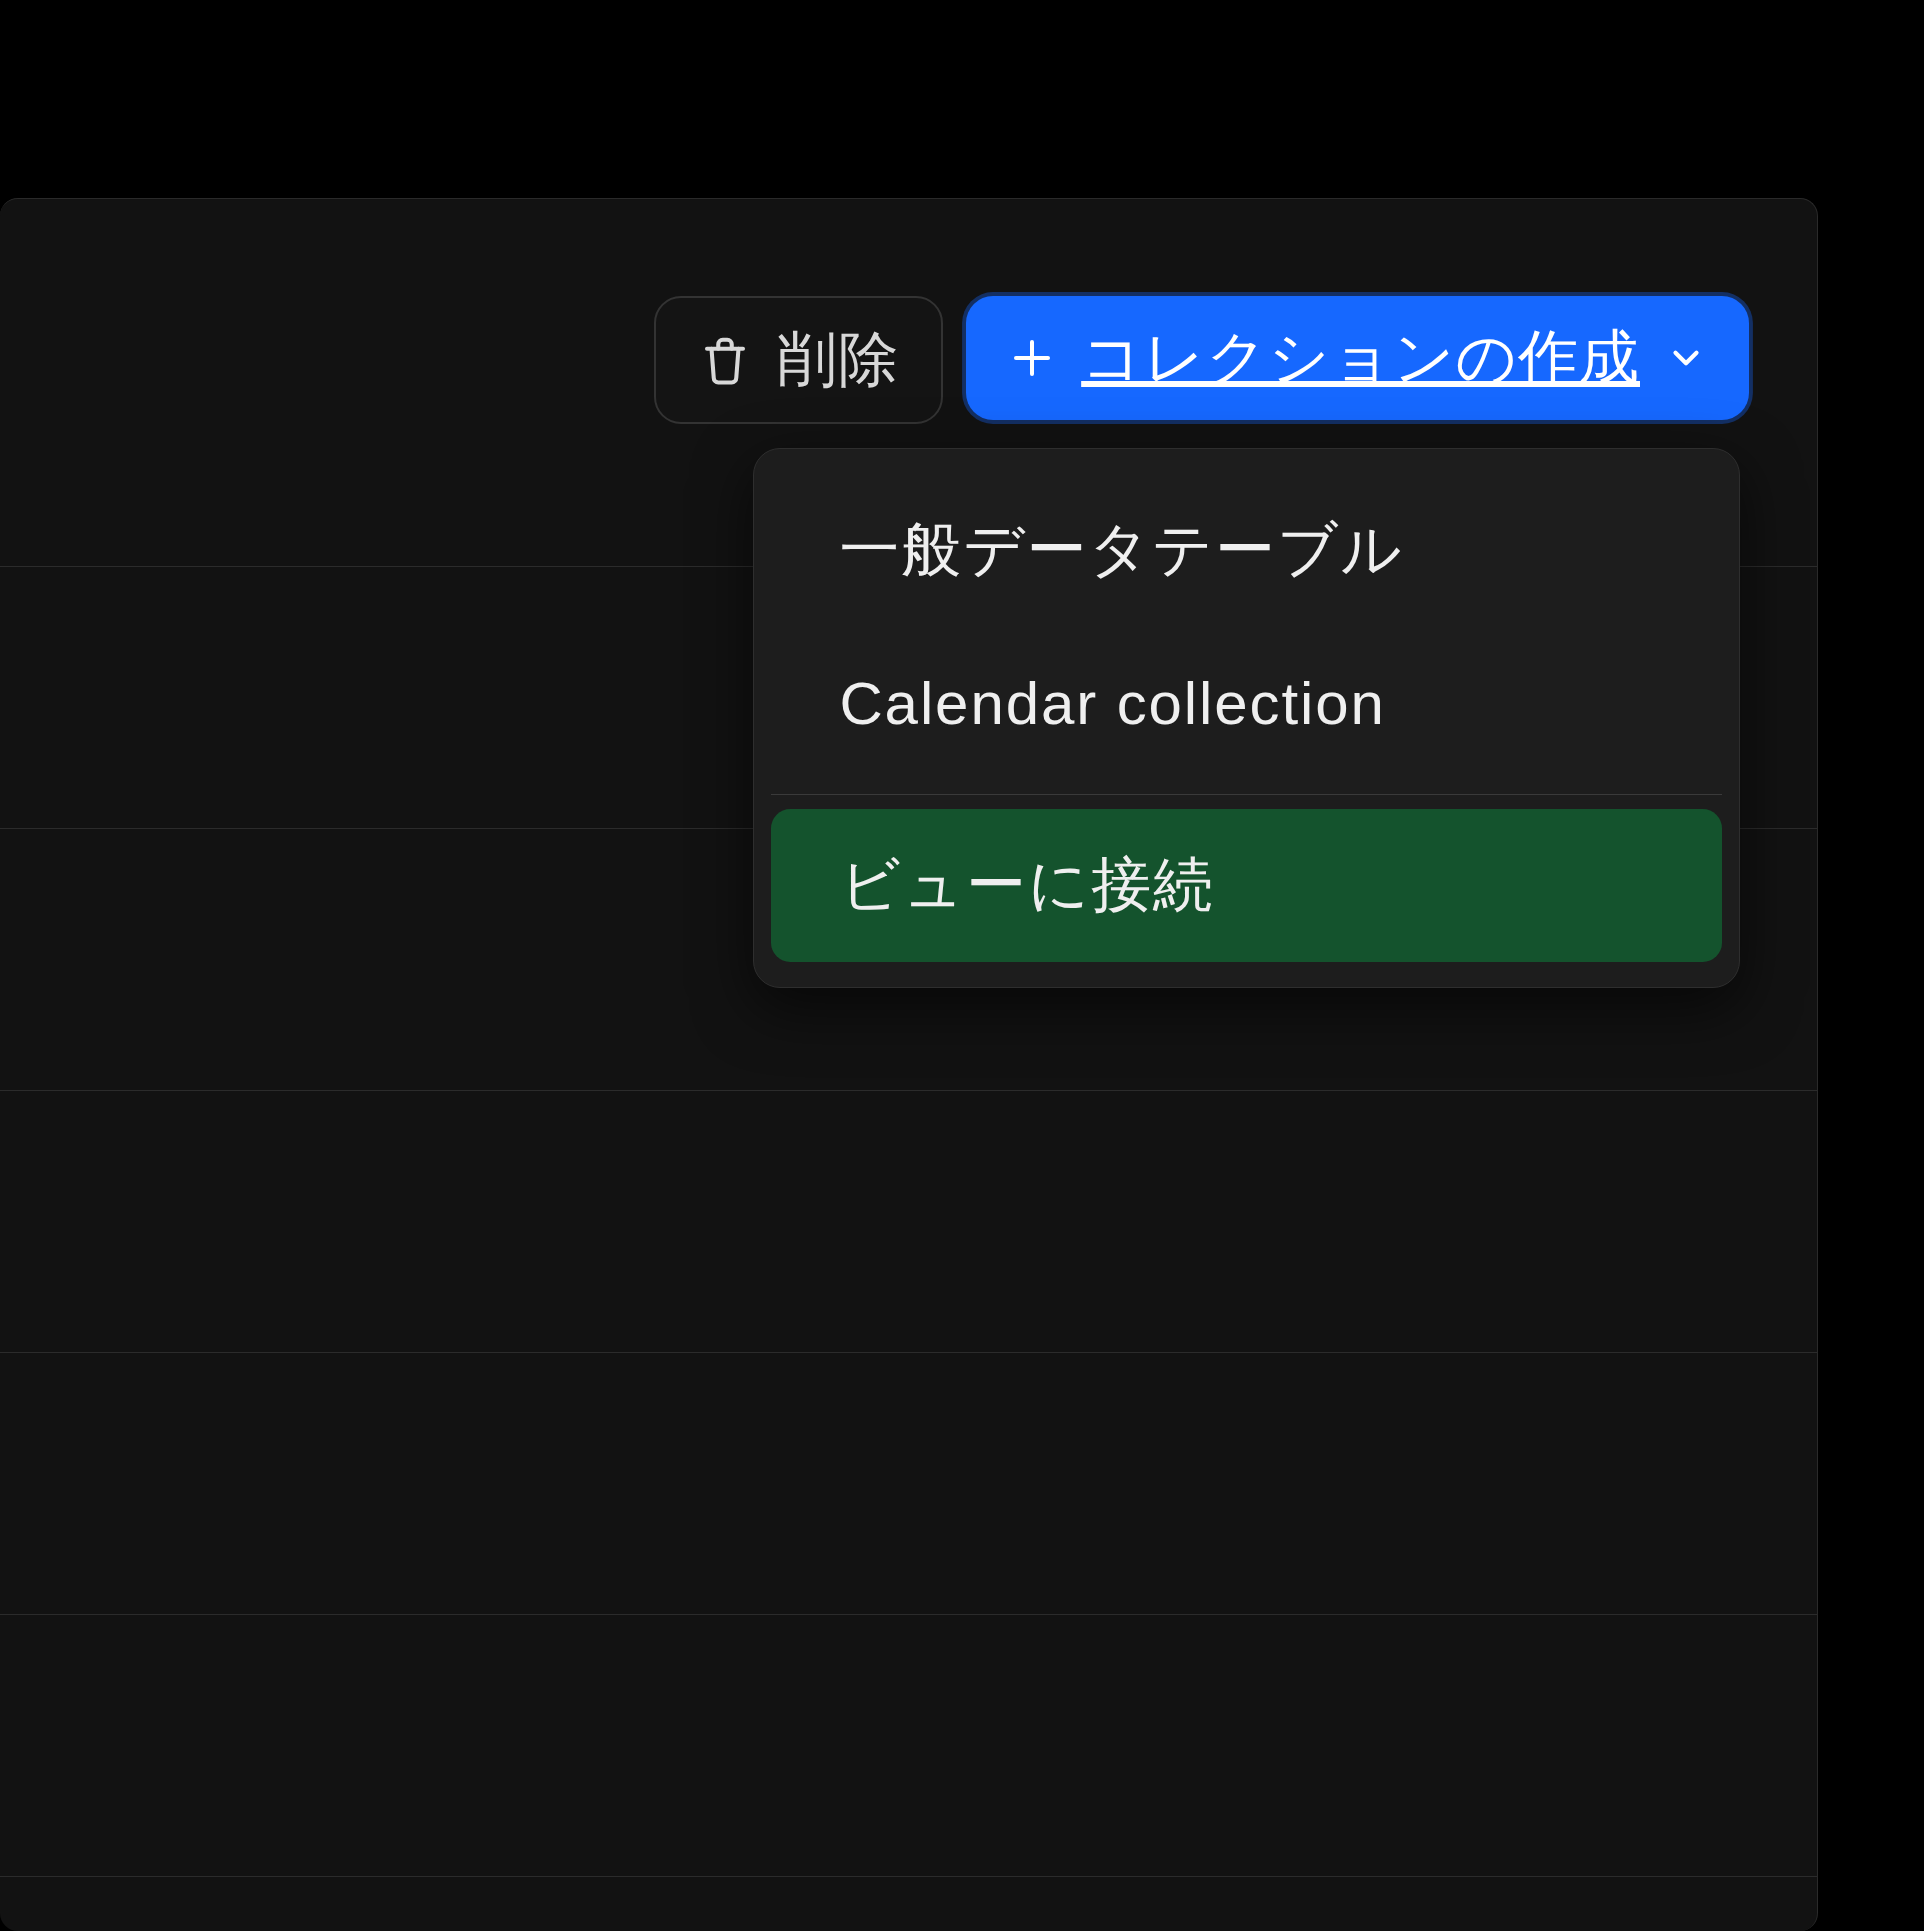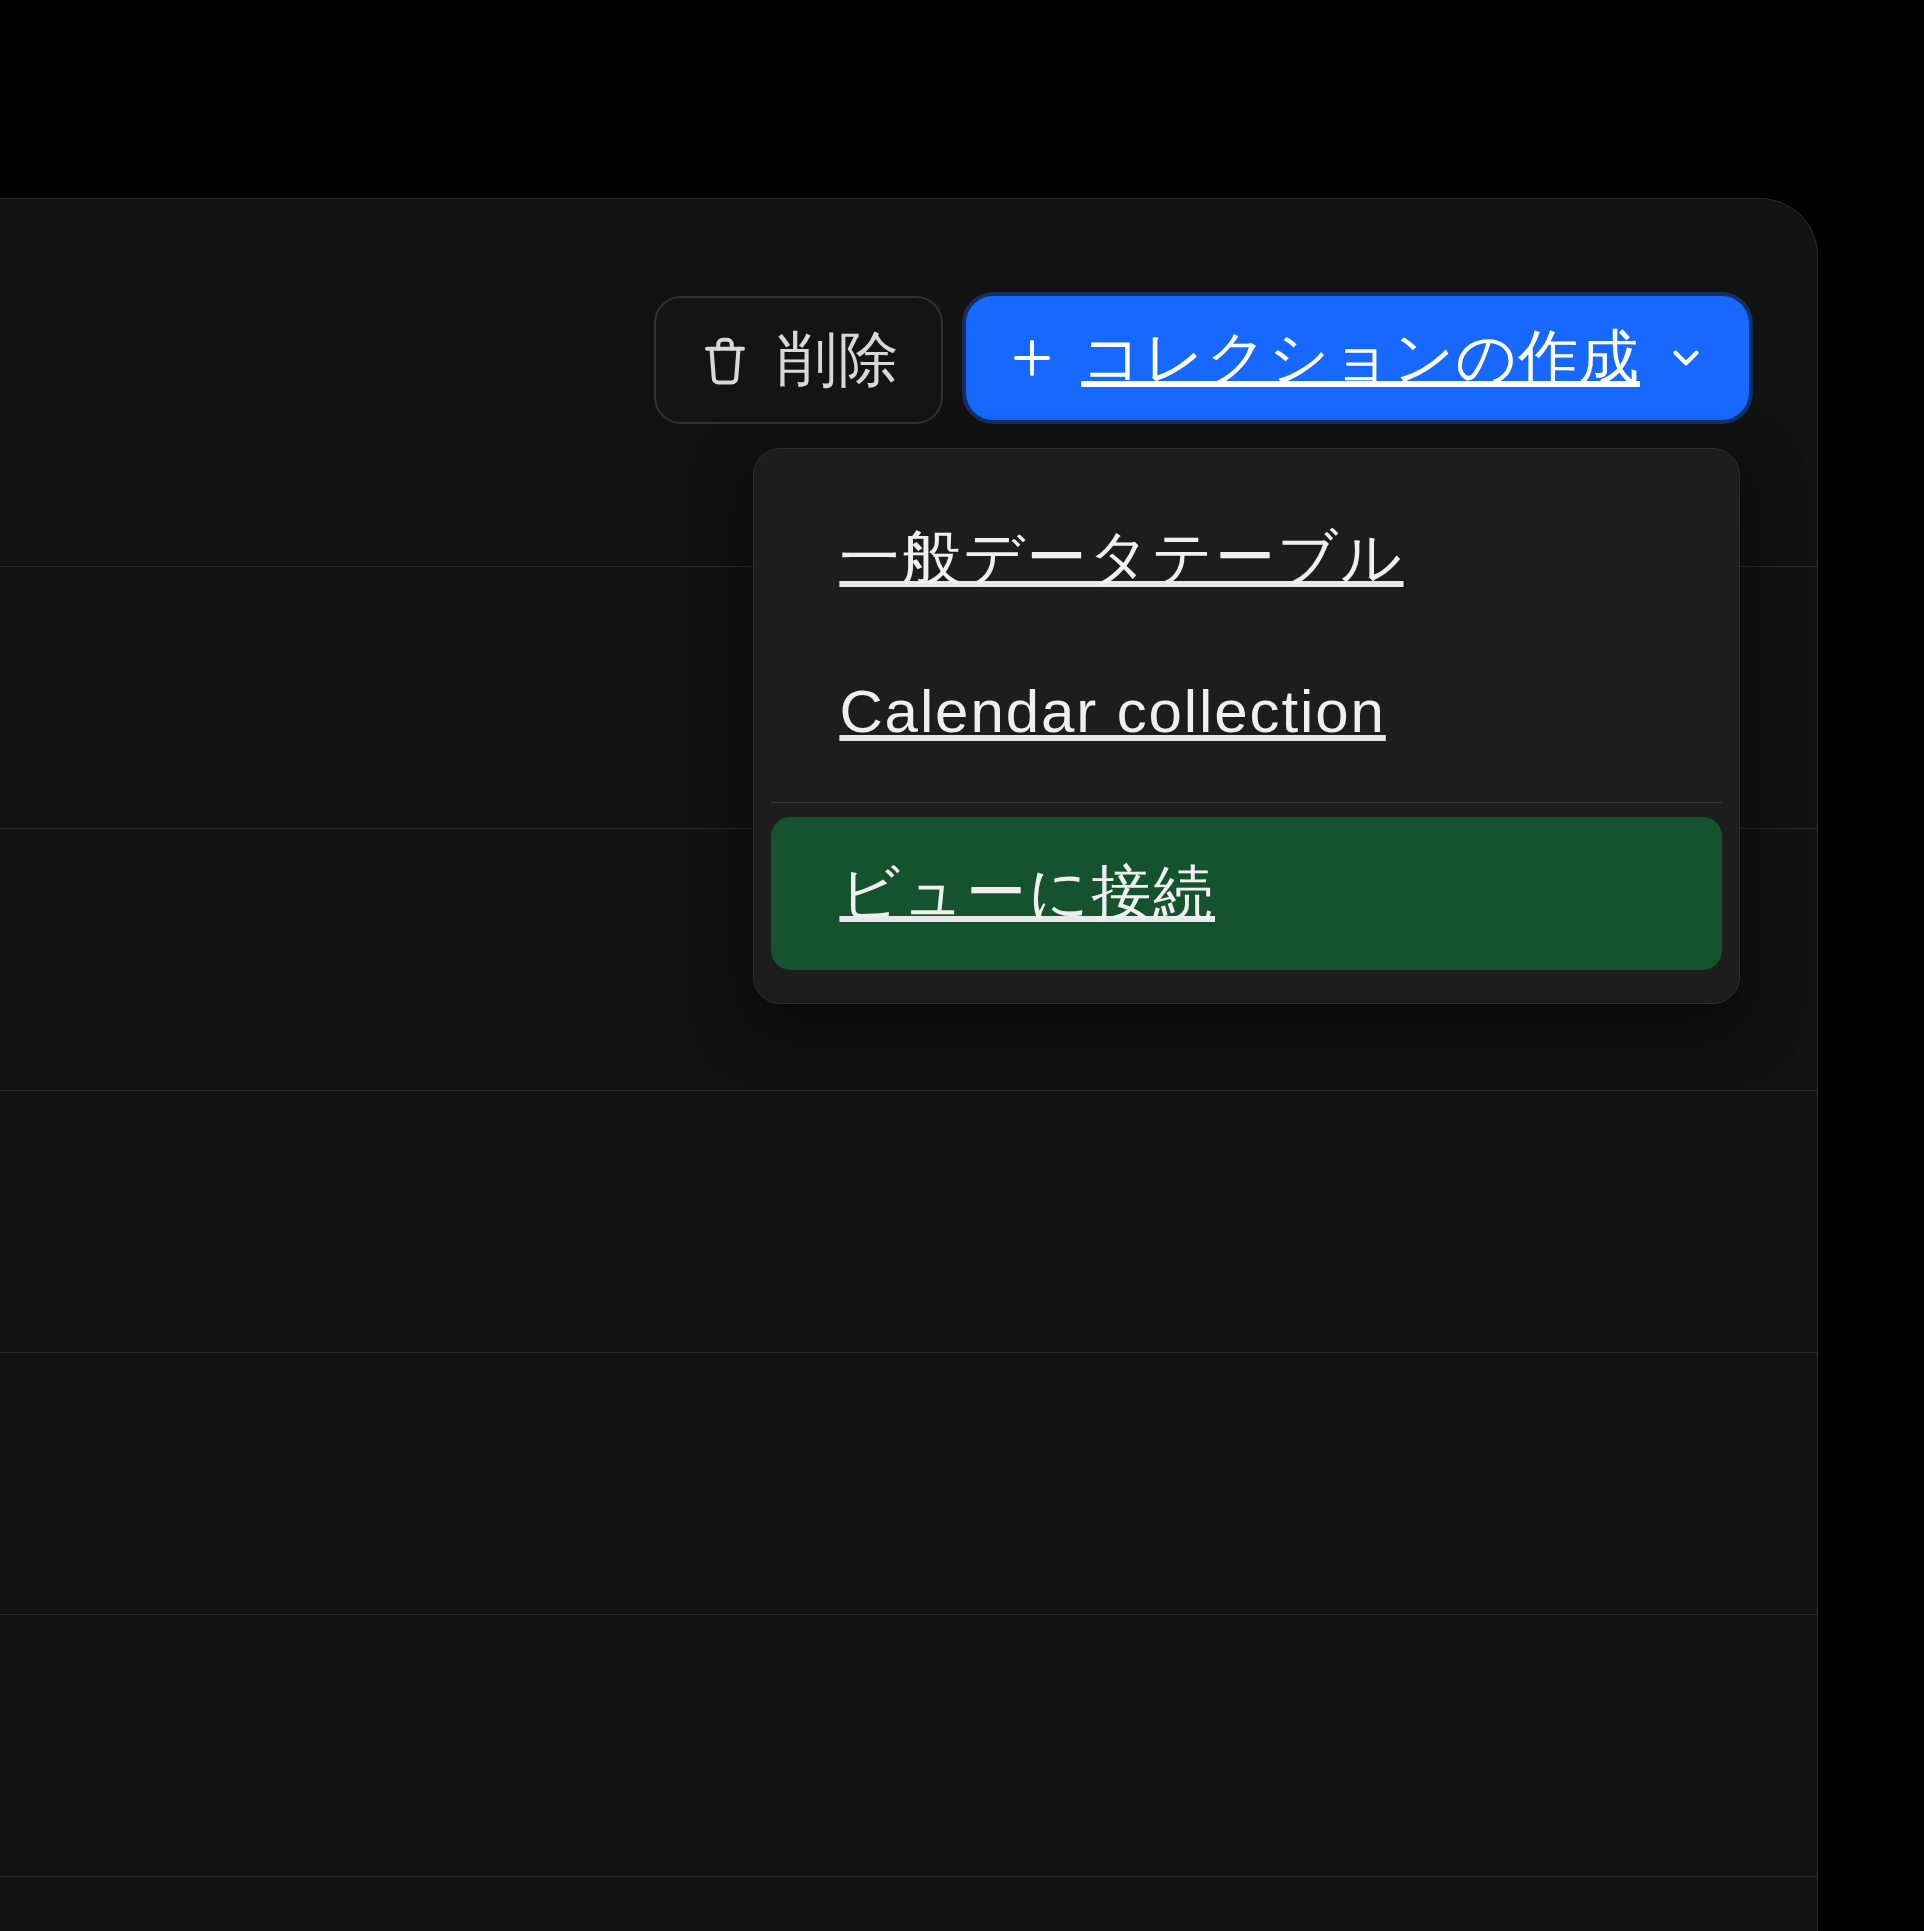--- a/index.html
+++ b/index.html
@@ -16,20 +16,21 @@
   .panel {
     position: absolute;
     top: 198px;
     left: 0;
     right: 106px;
     bottom: 0;
     background: #121212;
     border-top: 1.9px solid #2a2a2a;
     border-right: 1.9px solid #2a2a2a;
     border-top-right-radius: 58px;
+    border-radius: 18px;
   }
 
   .toolbar {
     position: absolute;
     top: 97px;
     right: 68px;
     display: flex;
     gap: 23px;
     align-items: stretch;
   }
@@ -85,23 +86,22 @@
 
   
   .menu {
     position: absolute;
     top: 249px;
     left: 753px;
     width: 985px;
     background: #1d1d1d;
     border: 1px solid #2e2e2e;
     border-radius: 27px;
-    padding: 33px 0;
+    padding: 25px 0;
     box-shadow: 0 19.3px 58px rgba(0,0,0,0.6);
-    text-decoration: underline;
   }
 
   .menu-item {
     display: flex;
     align-items: center;
     height: 153px;
     padding: 0 68px;
     font-size: 60px;
     color: #efefef;
     border-radius: 19.3px;

